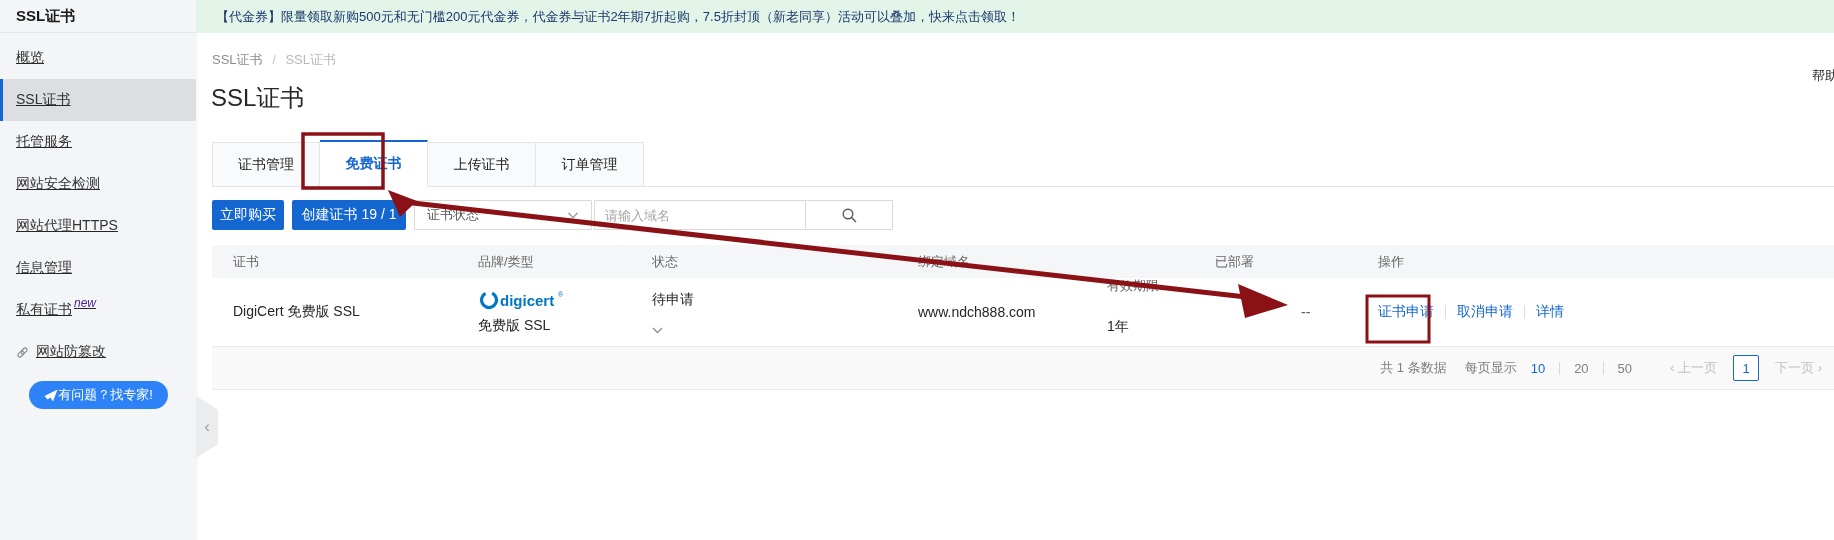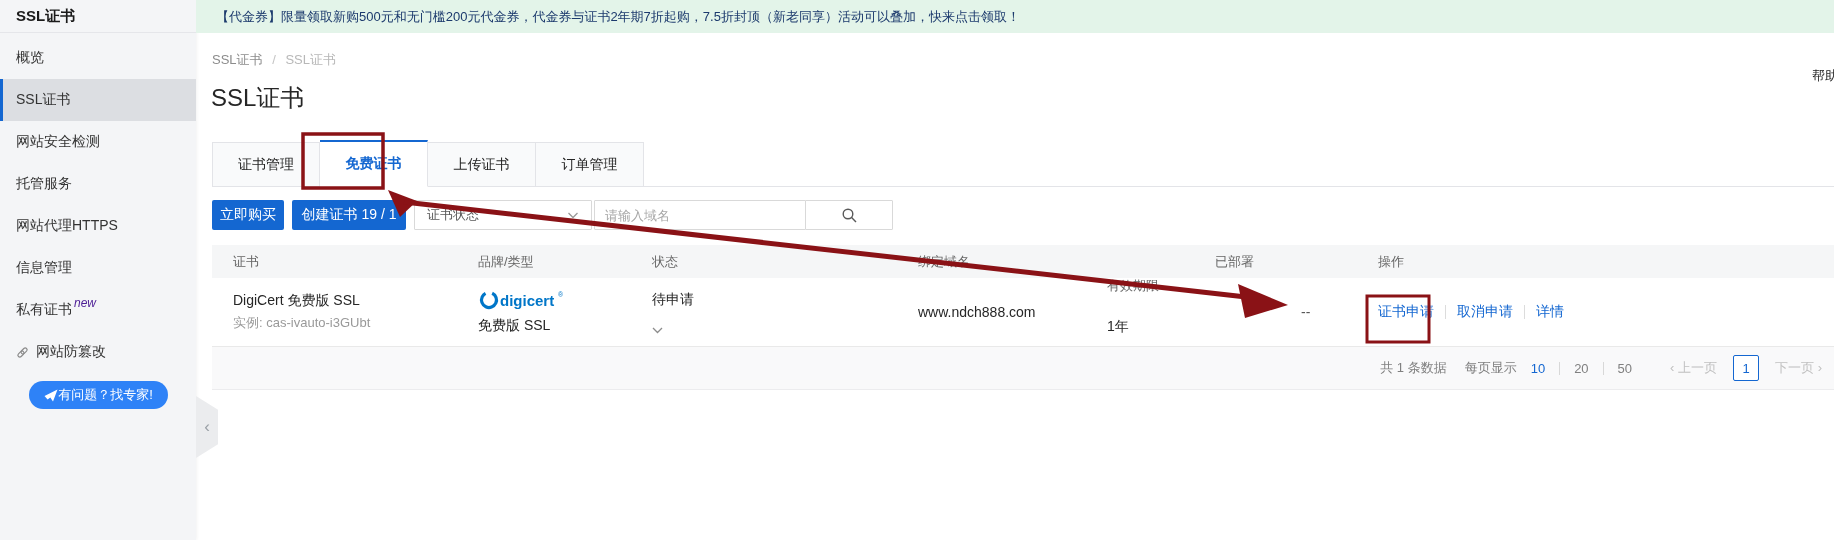--- a/index.html
+++ b/index.html
@@ -11,21 +11,21 @@
   html,body{width:1834px;height:540px;}
   body{
     font-family:"Liberation Sans","DejaVu Sans",sans-serif;
     background:#fff;color:#262626;overflow:hidden;position:relative;
   }
   .stage{position:absolute;inset:0;width:1834px;height:540px;}
 
   
   .sidebar{position:absolute;left:0;top:0;width:196px;height:540px;background:#f4f5f7;box-shadow:1px 0 3px rgba(0,0,0,.05);}
   .sidebar-title{height:33px;display:flex;align-items:center;padding:0 16px;font-size:15px;font-weight:bold;color:#1a1a1a;border-bottom:1px solid #e5e6ea;}
-  .side-list{padding-top:4px;}
+  .side-list{padding-top:4px;text-decoration:underline;}
   .side-item{height:42px;display:flex;align-items:center;padding:0 16px;font-size:14px;color:#333;cursor:pointer;position:relative;}
   .side-item.active{background:#dcdee2;box-shadow:inset 3px 0 0 var(--blue);}
   .side-item .badge-new{font-size:12px;font-style:italic;color:#4c1d95;transform:translateY(-7px);margin-left:2px;}
   .side-item .lnk{margin-right:7px;display:inline-flex;}
   .expert-btn{position:absolute;left:29px;top:381px;width:139px;height:28px;border-radius:14px;background:#2E82F7;color:#fff;font-size:13px;display:flex;align-items:center;justify-content:center;cursor:pointer;}
   .collapse-handle{position:absolute;left:196px;top:396px;width:22px;height:62px;background:#ebecee;clip-path:polygon(0 0,100% 22%,100% 78%,0 100%);display:flex;align-items:center;justify-content:center;color:#9aa0a6;font-size:17px;cursor:pointer;}
 
   
   .banner{position:absolute;left:196px;top:0;width:1638px;height:33px;background:#e3f4e9;display:flex;align-items:center;padding-left:20px;font-size:13px;color:#1c3a6d;cursor:pointer;}
 
@@ -93,24 +93,24 @@
   <div class="sidebar">
     <div class="sidebar-title">SSL证书</div>
     <div class="side-list">
       <div class="side-item">
         <span>概览</span>
       </div>
       <div class="side-item active">
         <span>SSL证书</span>
       </div>
       <div class="side-item">
+        <span>托管服务</span>
+      </div>
+      <div class="side-item">
         <span>网站安全检测</span>
-      </div>
-      <div class="side-item">
-        <span>托管服务</span>
       </div>
       <div class="side-item">
         <span>网站代理HTTPS</span>
       </div>
       <div class="side-item">
         <span>信息管理</span>
       </div>
       <div class="side-item">
         <span>私有证书</span>
         <span class="badge-new">new</span>
@@ -182,21 +182,20 @@
       <div class="col-status">状态</div>
       <div class="col-domain">绑定域名</div>
       <div class="col-valid">有效期限</div>
       <div class="col-deploy">已部署</div>
       <div class="col-action">操作</div>
     </div>
 
     <div class="trow">
       <div class="col-cert">
         <div>DigiCert 免费版 SSL</div>
-        <div class="cell-sub">实例: cas-ivauto-i3GUbt</div>
       </div>
       <div class="col-brand">
         <svg width="96" height="22" viewBox="0 0 96 22">
           <circle cx="11" cy="11" r="7.5" fill="none" stroke="#0076C8" stroke-width="3.2" stroke-dasharray="40 8" transform="rotate(-65 11 11)"></circle>
           <text x="22" y="16.5" font-size="15" font-weight="bold" fill="#0076C8" font-family="Liberation Sans, sans-serif">digicert</text>
           <text x="80" y="8" font-size="7" fill="#0076C8" font-family="Liberation Sans, sans-serif">®</text>
         </svg>
         <div class="brand-type">免费版 SSL</div>
       </div>
       <div class="col-status">

